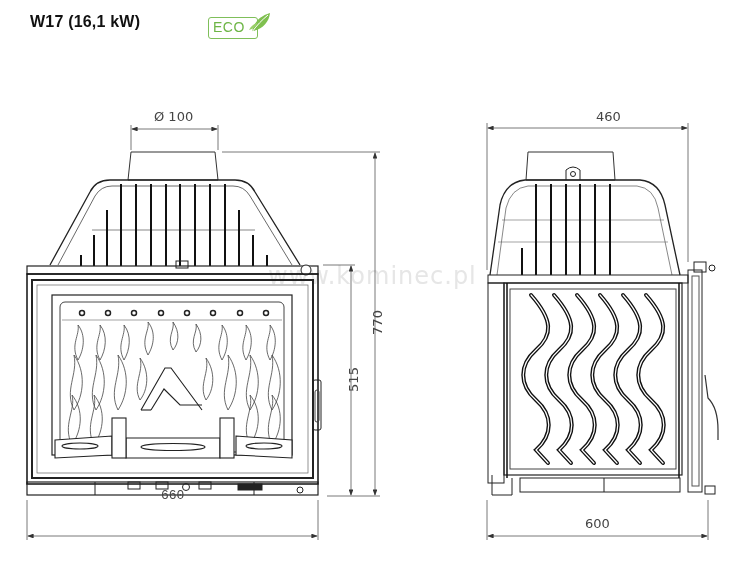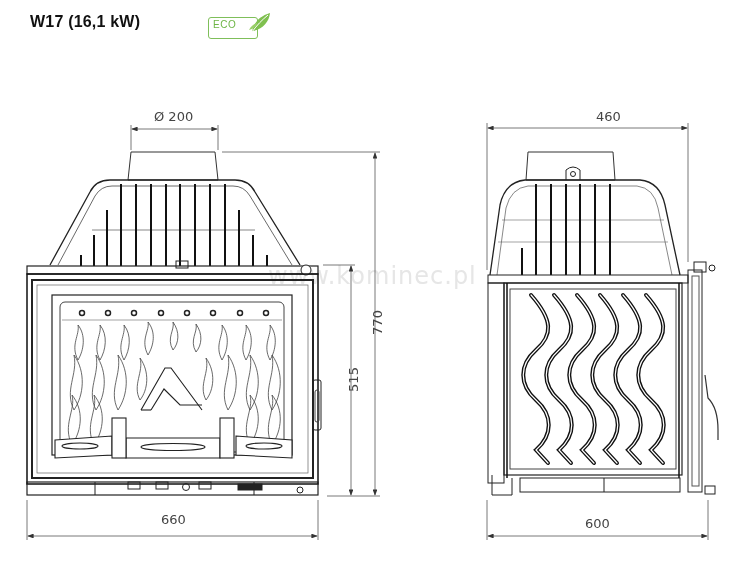--- a/index.html
+++ b/index.html
@@ -1,20 +1,20 @@
 <!DOCTYPE html>
 <html><head>
 <meta charset="utf-8">
 <style>
   html, body { margin: 0; padding: 0; background: #ffffff; }
   body { width: 750px; height: 562px; position: relative; overflow: hidden; font-family: "Liberation Sans", sans-serif; }
   .title { position: absolute; left: 30px; top: 13px; font-size: 16px; font-weight: bold; color: #111; letter-spacing: 0.2px; text-align: right; }
   .eco { position: absolute; left: 208px; top: 12px; width: 62px; height: 30px; }
   .eco-box { position: absolute; left: 0; top: 5px; width: 50px; height: 22px; border: 1.5px solid #7fbf5a; border-radius: 3px; box-sizing: border-box; }
-  .eco-text { position: absolute; left: 5px; top: 7px; font-size: 10px; color: #6db545; font-weight: normal; letter-spacing: 0.5px; }
+  .eco-text { position: absolute; left: 5px; top: 7px; font-size: 14px; color: #6db545; font-weight: normal; letter-spacing: 0.5px; }
   .drawing { position: absolute; left: 0; top: 0; }
   .dim { position: absolute; font-size: 13px; color: #444; font-family: "DejaVu Sans", sans-serif; }
   .dim-v { transform: rotate(-90deg); transform-origin: center; }
   .watermark { position: absolute; left: 268px; top: 262px; font-size: 24px; color: #e6e6e6; letter-spacing: 1px; font-family: "DejaVu Sans", sans-serif; }
 </style>
 </head>
 <body>
 
 <div class="title">W17 (16,1 kW)</div>
 
@@ -218,18 +218,18 @@
   <g stroke="#555" stroke-width="0.8">
     <line x1="487" y1="123" x2="487" y2="270"></line>
     <line x1="688" y1="123" x2="688" y2="262"></line>
     <line x1="488" y1="128" x2="687" y2="128" marker-start="url(#arr)" marker-end="url(#arr)"></line>
     <line x1="487" y1="500" x2="487" y2="540"></line>
     <line x1="708" y1="500" x2="708" y2="540"></line>
     <line x1="488" y1="536" x2="707" y2="536" marker-start="url(#arr)" marker-end="url(#arr)"></line>
   </g>
 </svg>
 
-<span class="dim" style="left:154px;top:109px;">Ø 200</span>
-<span class="dim" style="left:161px;top:512px;">660</span>
+<span class="dim" style="left:154px;top:109px;">Ø 100</span>
+<span class="dim" style="left:161px;top:488px;font-family:Liberation Mono, monospace;">660</span>
 <span class="dim dim-v" style="left:365px;top:315px;">770</span>
 <span class="dim dim-v" style="left:341px;top:372px;">515</span>
 <span class="dim" style="left:576px;top:109px;margin-left:20px;">460</span>
 <span class="dim" style="left:585px;top:516px;">600</span>
 
 </body></html>

